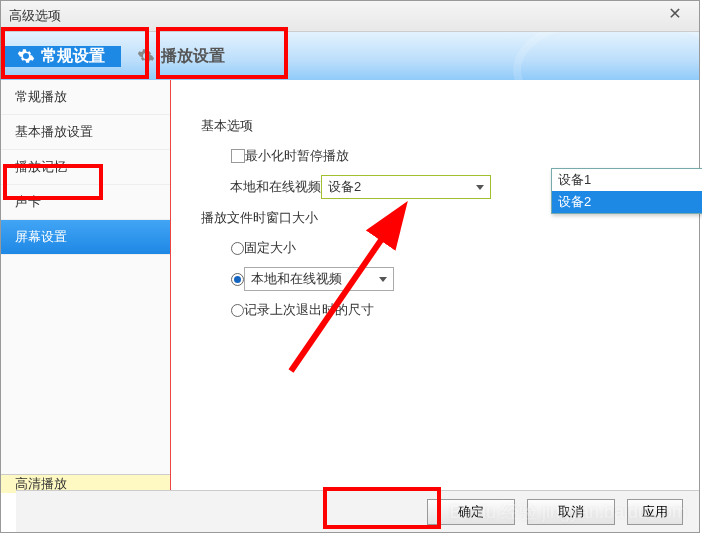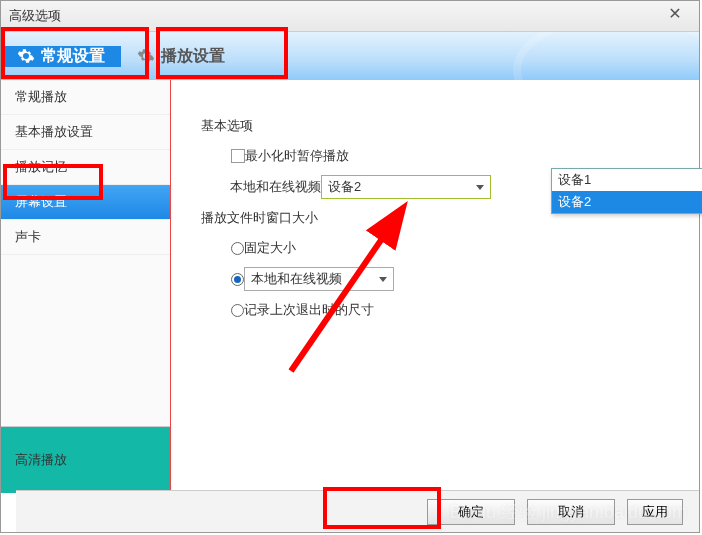--- a/index.html
+++ b/index.html
@@ -17,21 +17,21 @@
     .tab.active { background: #1e88e5; color: #fff; }
     .tab.inactive { color: #555; }
     .tab .icon { width: 18px; height: 18px; display: inline-flex; }
     
     .body { display: flex; height: calc(100% - 28px - 48px - 42px); }
     
     .sidebar { width: 170px; border-right: 1px solid #ef4444; background: #fafafa; display: flex; flex-direction: column; }
     .sidebar-item { padding: 8px 14px; font-size: 13px; color: #333; cursor: pointer; border-bottom: 1px solid #eee; }
     .sidebar-item.selected { background: linear-gradient(#42a5f5, #1e88e5); color: #fff; }
     .sidebar-spacer { flex: 1; }
-    .sidebar-bottom { padding: 24px 14px; font-size: 13px; color: #333; background: #14b8a6; border-top: 1px solid #ccc; }
+    .sidebar-bottom { padding: 0 14px; font-size: 13px; color: #333; background: #fef9c3; border-top: 1px solid #ccc; }
     
     .content { flex: 1; padding: 31px 30px; position: relative; font-size: 13px; color: #333; }
     .section-title { margin: 6px 0 12px 0; font-size: 13px; }
     .row { display: flex; align-items: center; margin: 10px 0 10px 30px; }
     .checkbox { width: 14px; height: 14px; border: 1px solid #999; background: #fff; display: inline-block; }
     .radio { width: 13px; height: 13px; border: 1px solid #666; border-radius: 50%; background: #fff; display: inline-flex; align-items: center; justify-content: center; }
     .radio.checked::after { content: ""; width: 7px; height: 7px; background: #1565c0; border-radius: 50%; }
     .label-fixed { width: 120px; text-align: right; margin-left: -30px; }
     
     .combo { width: 170px; height: 24px; border: 1px solid #a0c030; background: #fff; display: flex; align-items: center; padding: 0 6px; position: relative; }
@@ -85,22 +85,22 @@
       </span>
       <span>播放设置</span>
     </div>
   </div>
 
   <div class="body">
     <div class="sidebar">
       <div class="sidebar-item">常规播放</div>
       <div class="sidebar-item">基本播放设置</div>
       <div class="sidebar-item">播放记忆</div>
+      <div class="sidebar-item">声卡</div>
       <div class="sidebar-item selected">屏幕设置</div>
-      <div class="sidebar-item">声卡</div>
       <div class="sidebar-spacer"></div>
       <div class="sidebar-bottom">高清播放</div>
     </div>
 
     <div class="content">
       <div class="section-title">基本选项</div>
       <div class="row">
         <span class="checkbox"></span>
         <span>最小化时暂停播放</span>
       </div>

